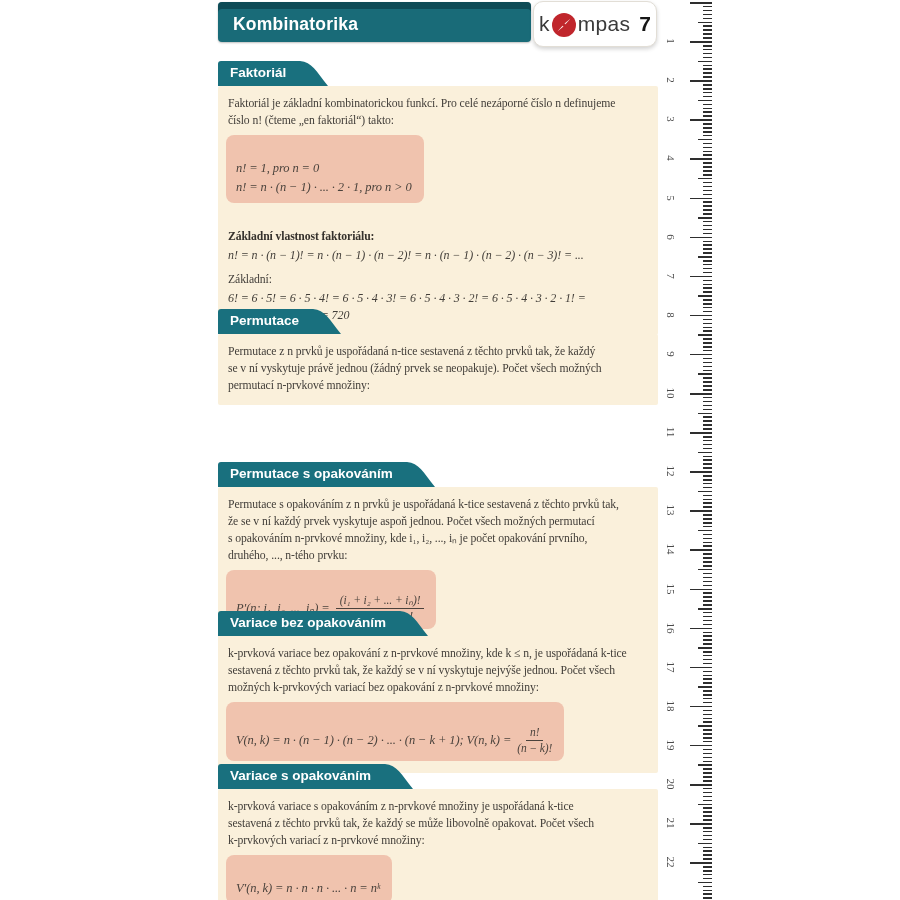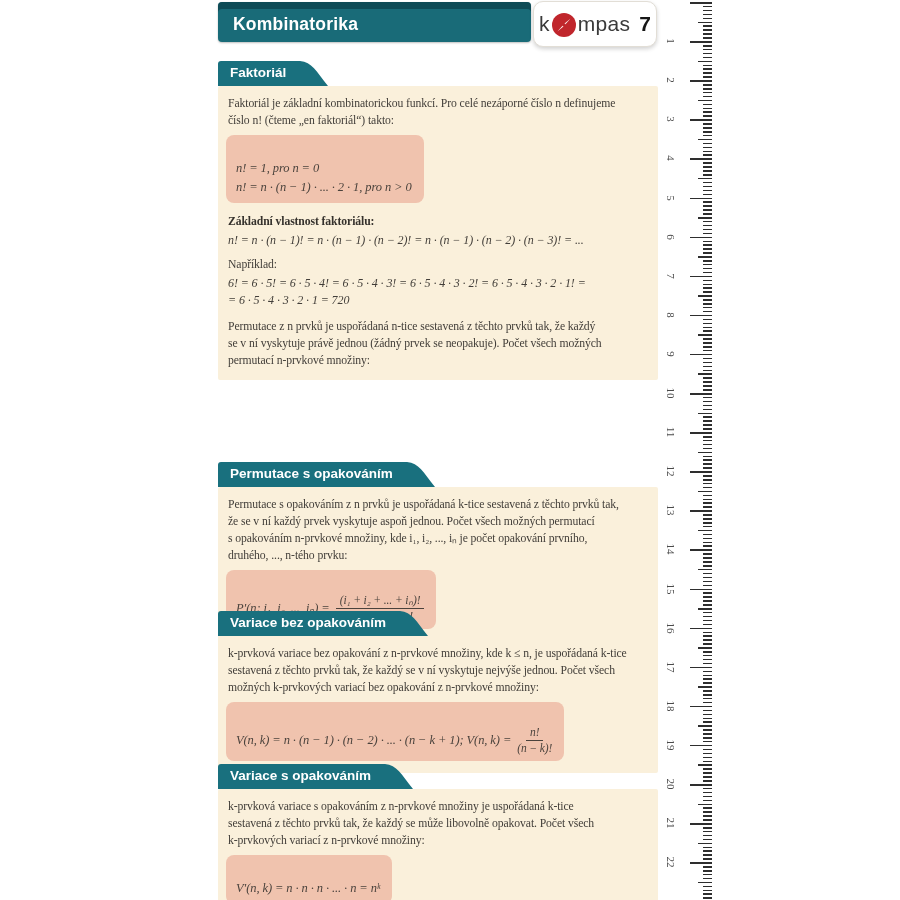--- a/index.html
+++ b/index.html
@@ -28,21 +28,21 @@
   .tab { display:flex; align-items:stretch; height:25px; }
   .tab-label { background:#19707e; color:#fff; font-family:"Liberation Sans", sans-serif;
                font-weight:bold; font-size:13.5px; padding:4px 4px 0 12px;
                border-radius:3px 0 0 0; white-space:nowrap; }
   .tab-tail { display:block; height:25px; }
   .tab-tail path { fill:#19707e; }
   .panel { background:#faf0db; border-radius:2px; padding:8px 6px 9px 10px; }
 
   .body-text { font-size:11.7px; line-height:17px; letter-spacing:-0.1px; color:#423e39;
                white-space:pre-line; margin:1px 0 2px 0; }
-  .bold-head { font-weight:bold; color:#35312c; margin-top:7px; }
+  .bold-head { font-weight:bold; color:#35312c; margin-top:22px; }
   .formula-line { font-style:italic; font-size:12px; line-height:17px; color:#423e39;
                white-space:pre-line; margin:1px 0 2px 0; letter-spacing:-0.1px; }
 
   .formula-box { display:inline-block; background:#f0c3ae; border-radius:8px;
                padding:5px 12px 6px 10px; margin:4px 0 3px -2px;
                font-style:italic; font-size:12.5px; line-height:19px; color:#4a423c;
                white-space:pre-line; letter-spacing:-0.1px; }
   .formula-flex { display:inline-flex; align-items:center; gap:6px; font-style:italic; }
   .frac { display:inline-flex; flex-direction:column; align-items:center;
           font-size:11.5px; line-height:13px; }
@@ -87,27 +87,33 @@
     </div>
     <div class="panel">
       <p class="body-text">Faktoriál je základní kombinatorickou funkcí. Pro celé nezáporné číslo n definujeme
 číslo n! (čteme „en faktoriál“) takto:</p>
       <div class="formula-box">
         <span>n! = 1, pro n = 0
 n! = n · (n − 1) · ... · 2 · 1, pro n &gt; 0</span>
       </div>
       <p class="body-text bold-head">Základní vlastnost faktoriálu:</p>
       <p class="formula-line">n! = n · (n − 1)! = n · (n − 1) · (n − 2)! = n · (n − 1) · (n − 2) · (n − 3)! = ...</p>
-      <p class="body-text" style="margin-top:7px">Například:</p>
+      <p class="body-text" style="margin-top:7px">Základní:</p>
       <p class="formula-line">6! = 6 · 5! = 6 · 5 · 4! = 6 · 5 · 4 · 3! = 6 · 5 · 4 · 3 · 2! = 6 · 5 · 4 · 3 · 2 · 1! =
 = 6 · 5 · 4 · 3 · 2 · 1 = 720</p>
     </div>
   </div>
 
   <div class="section" style="top:309px">
+    <div class="tab">
+      <span class="tab-label">Permutace</span>
+      <svg class="tab-tail" width="38" height="25" viewBox="0 0 38 25">
+          <path d="M0,0 H10 C22,1 26,10 38,25 H0 Z"></path>
+        </svg>
+    </div>
     <div class="panel">
       <p class="body-text">Permutace z n prvků je uspořádaná n-tice sestavená z těchto prvků tak, že každý
 se v ní vyskytuje právě jednou (žádný prvek se neopakuje). Počet všech možných
 permutací n-prvkové množiny:</p>
     </div>
   </div>
 
   <div class="section" style="top:462px">
     <div class="tab">
       <span class="tab-label">Permutace s opakováním</span>

